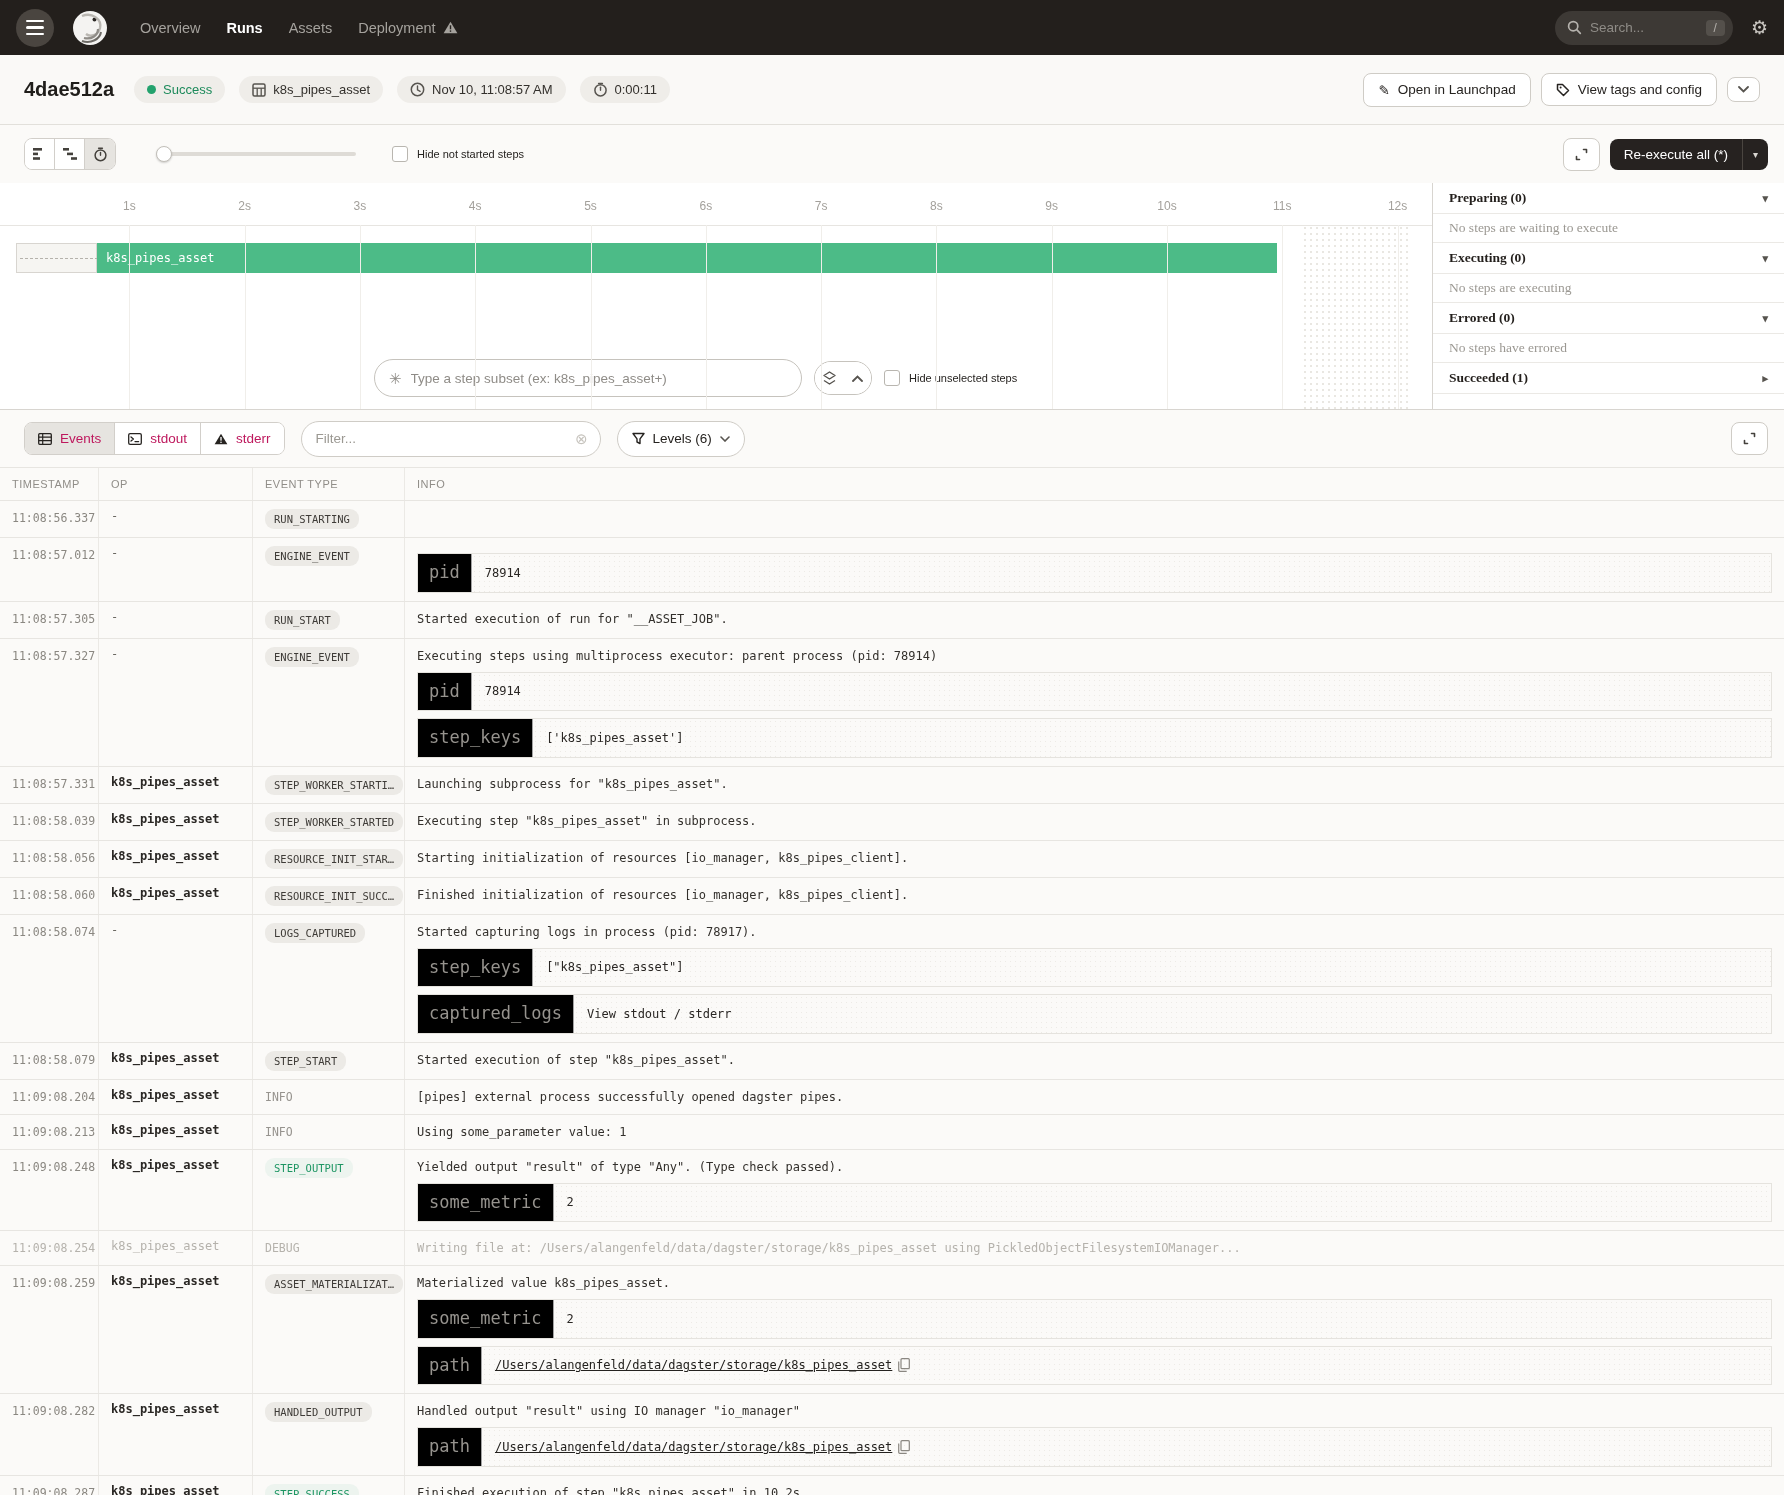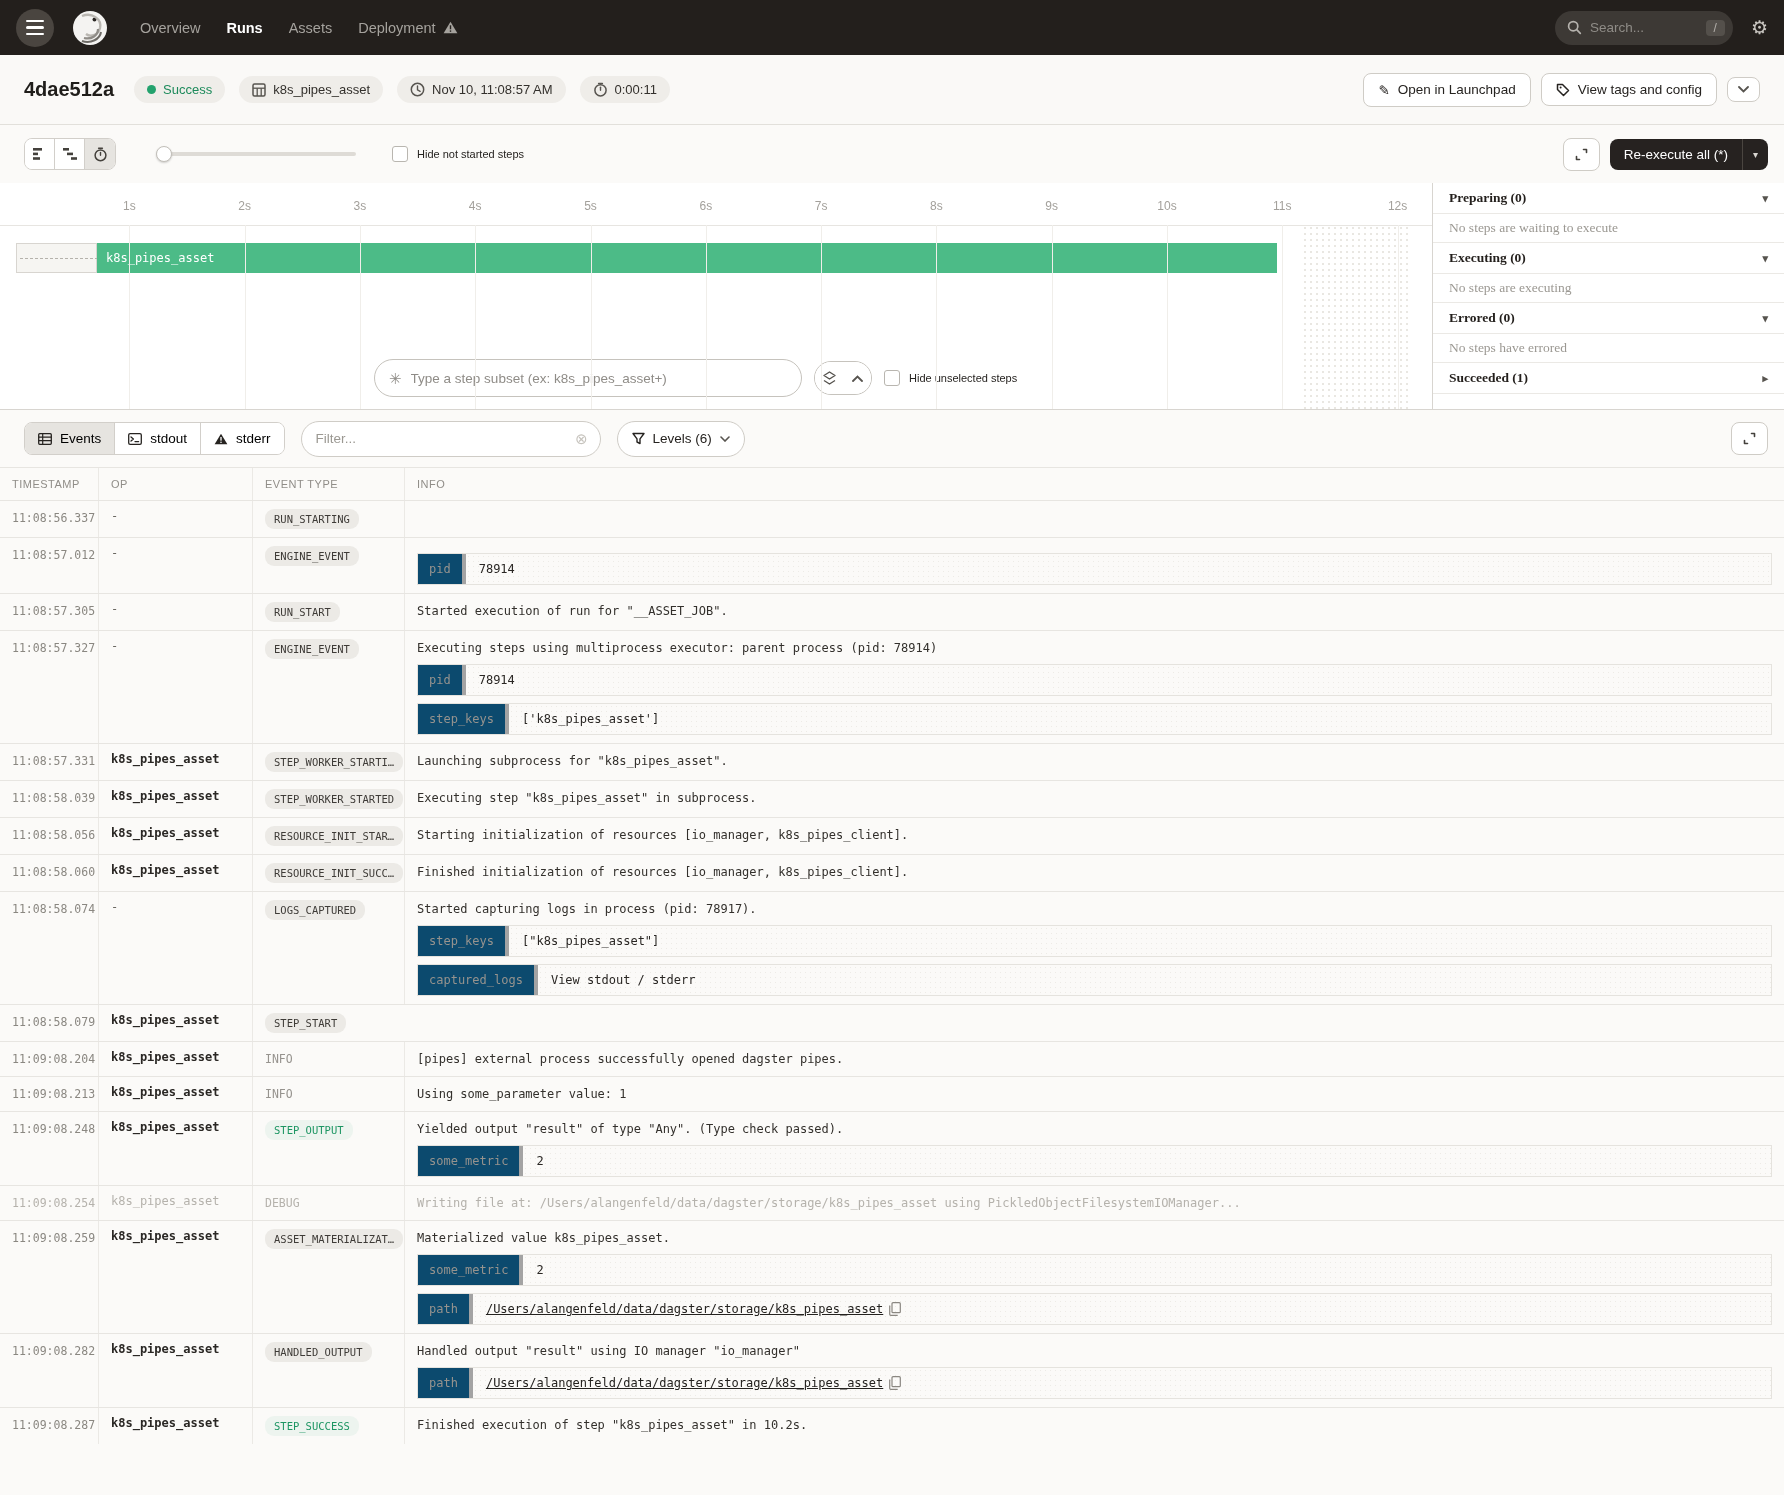--- a/index.html
+++ b/index.html
@@ -68,21 +68,21 @@
   .mini-group { display:flex; border:1px solid #C6C3BD; border-radius:17px; background:#fff; overflow:hidden; height:34px; }
   .mini-group button { border:none; background:#fff; width:28px; display:flex; align-items:center; justify-content:center; cursor:pointer; color:#57544F; }
   .status-panel { width:352px; border-left:1px solid #D8D5D0; background:#fff;font-family:Liberation Serif, serif; }
   .sp-head { display:flex; align-items:center; justify-content:space-between; padding:8px 16px; border-bottom:1px solid #EBE9E5; font-size:13.5px; font-weight:bold; color:#231F1C; cursor:pointer; height:31px; }
   .sp-head .car { color:#57544F; font-size:11px; }
   .sp-msg { padding:8px 16px; font-size:13.5px; color:#9B9892; border-bottom:1px solid #EBE9E5; height:29px; display:flex; align-items:center; }
 
   
   .log-toolbar { height:58px; background:#FBFAF8; border-bottom:1px solid #E7E5E1; display:flex; align-items:center; padding:0 16px 0 24px; gap:16px; }
   .tabgroup { display:flex; border:1px solid #D2CFCA; border-radius:8px; overflow:hidden; background:#fff; }
-  .tab { padding:8px 13px; font-size:13.5px; display:flex; gap:8px; align-items:center; border-right:1px solid #D2CFCA; cursor:pointer; background:#fff; color:#000000; }
+  .tab { padding:8px 13px; font-size:13.5px; display:flex; gap:8px; align-items:center; border-right:1px solid #D2CFCA; cursor:pointer; background:#fff; color:#be185d; }
   .tab:last-child { border-right:none; }
   .tab.active { background:#E6E4E0; }
   .filter-input { width:300px; height:36px; border:1px solid #CFCCC6; border-radius:18px; background:#fff; display:flex; align-items:center; padding:0 12px 0 14px; }
   .filter-input input { border:none; outline:none; flex:1; font-size:13.5px; background:transparent; color:#33302C; }
   .filter-input input::placeholder { color:#9B9892; }
   .clear-x { color:#C6C3BD; font-size:15px; cursor:pointer; }
   .levels { height:36px; border:1px solid #CFCCC6; border-radius:18px; background:#fff; display:flex; align-items:center; gap:8px; padding:0 14px; font-size:13.5px; cursor:pointer; }
   .lt-expand { margin-left:auto; }
 
   
@@ -96,21 +96,21 @@
   .c-ts { font-size:11.5px; color:#8A8781; white-space:nowrap; padding-top:10px !important; }
   .c-op { font-size:12px; font-weight:bold; color:#2A2724; }
   .c-op.none { font-weight:normal; color:#6B6862; }
   .c-type { font-size:11px; }
   .badge { display:inline-block; background:#ECEAE6; color:#3E3B37; border-radius:9px; padding:4px 9px; font-size:10.5px; white-space:nowrap; }
   .badge.green { background:#EDF4EF; color:#1C9562; }
   .type-plain { color:#96938E; font-size:11.5px; padding-top:2px; display:inline-block; }
   .c-info { font-size:12px; color:#33302C; line-height:1.5; }
   .lrow.dim .c-ts, .lrow.dim .c-op, .lrow.dim .c-info, .lrow.dim .type-plain { color:#B5B2AC; font-weight:normal; }
   .meta-box { display:grid; grid-template-columns:max-content 1fr; border:1px solid #E5E3DE; margin-top:7px; }
-  .meta-key { padding:6px 11px; color:#96938E; font-size:12px; border-right:4px solid #a3a3a3; background:#0c4a6e; }
+  .meta-key { padding:6px 11px; color:#96938E; font-size:17px; border-right:1px solid #a3a3a3; background:#000000; }
   .meta-val { padding:6px 13px; font-size:12px; color:#2A2724; background-color:#FBFAF8;
     background-image:radial-gradient(#EDEBE6 .8px, transparent .8px); background-size:5px 5px; display:flex; align-items:center; gap:6px; flex-wrap:wrap; }
   .lnk { color:#24221F; text-decoration:underline; cursor:pointer; }
   .copy-ic { cursor:pointer; color:#8A8781; display:inline-flex; }
   svg.ic { display:block; }
 </style>
 </head>
 <body>
 
 <header class="topnav">
@@ -503,20 +503,23 @@
             <div class="meta-val">
               <span>View stdout / stderr</span>
             </div>
           </div>
         </div>
       </div>
       <div class="lrow">
         <div class="c-ts">11:08:58.079</div>
         <div class="c-op">k8s_pipes_asset</div>
         <div class="c-type"><span class="badge">STEP_START</span></div>
+        <div class="c-info">
+          <div>Started execution of step "k8s_pipes_asset".</div>
+        </div>
       </div>
       <div class="lrow">
         <div class="c-ts">11:09:08.204</div>
         <div class="c-op">k8s_pipes_asset</div>
         <div class="c-type"><span class="type-plain">INFO</span></div>
         <div class="c-info">
           <div>[pipes] external process successfully opened dagster pipes.</div>
         </div>
       </div>
       <div class="lrow">

